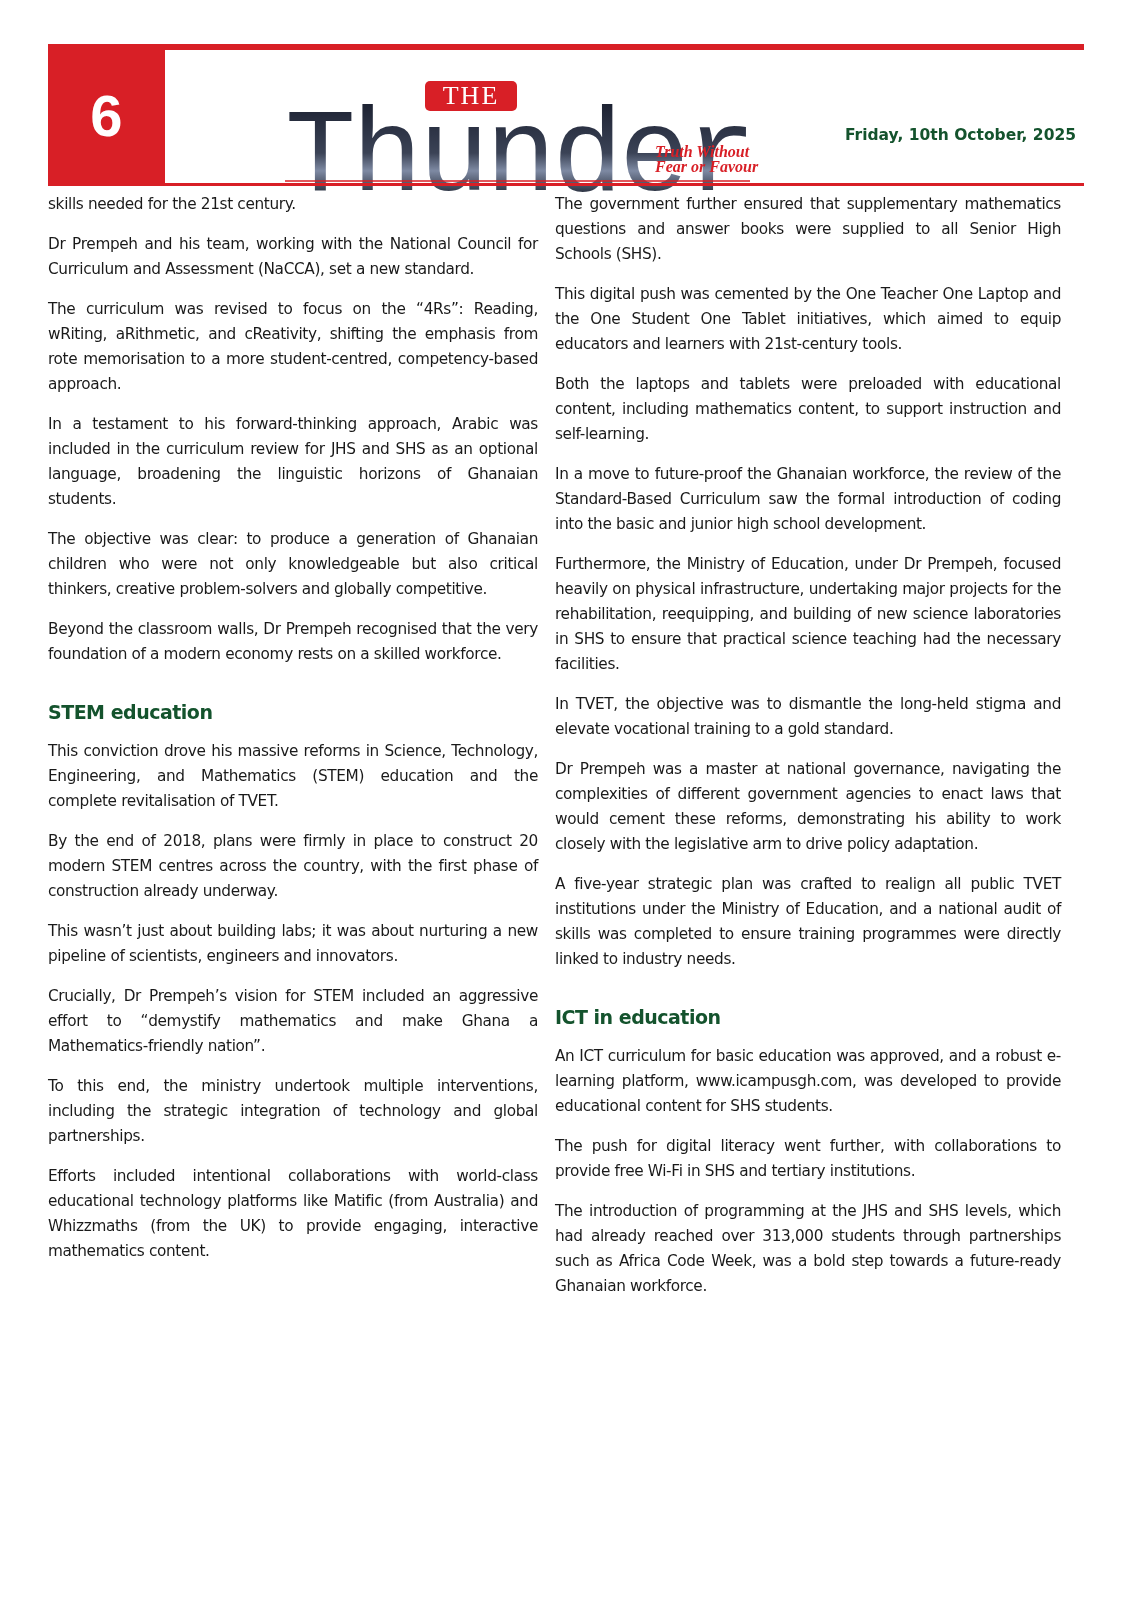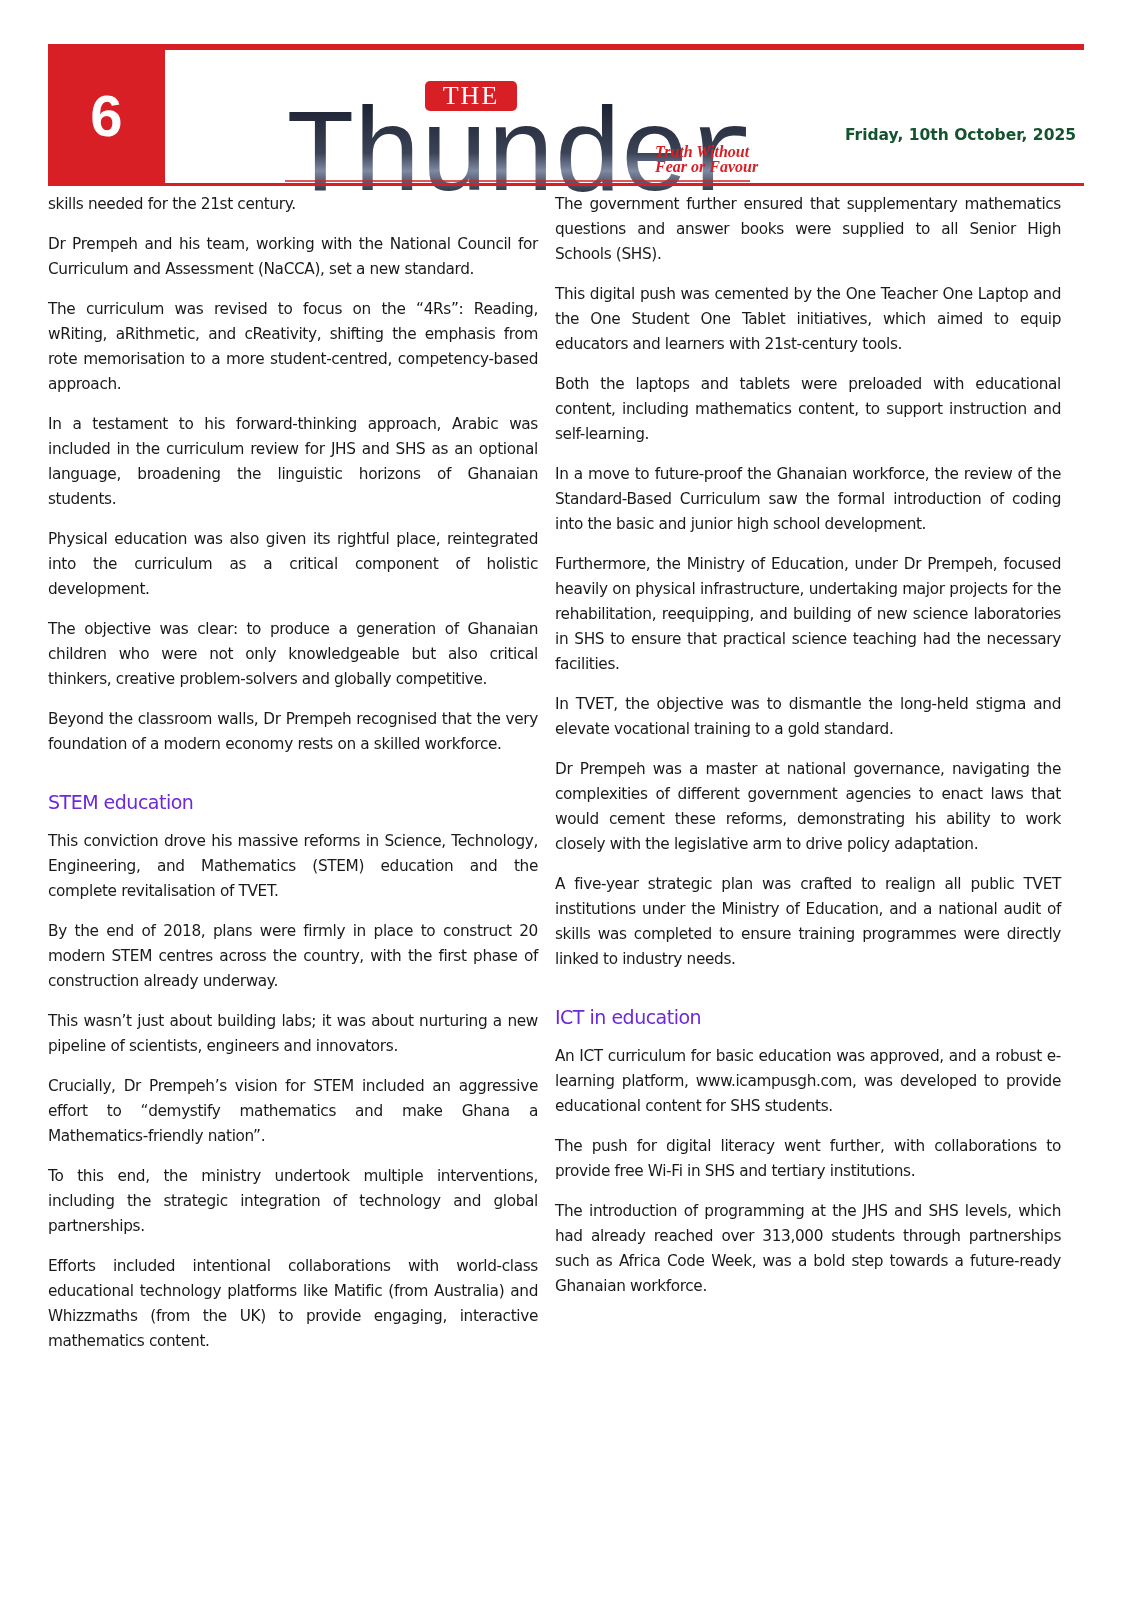--- a/index.html
+++ b/index.html
@@ -51,22 +51,22 @@
     }
     .column {
       position: absolute; top: 192px; width: 490px;
       font-family: "DejaVu Sans", sans-serif; font-size: 15.3px; line-height: 25px;
       letter-spacing: -0.35px; text-align: justify; color: #1a1a1a;
     }
     .col-left { left: 48px; }
     .col-right { left: 555px; width: 506px; }
     .column p { margin: 0 0 15px 0; }
     .column h2 {
-      font-family: "DejaVu Sans", sans-serif; font-weight: normal; font-size: 19px; letter-spacing: -0.5px;
-      margin: 33px 0 15px 0; line-height: 24px; color: #6d28d9;
+      font-family: "DejaVu Sans", sans-serif; font-weight: bold; font-size: 19px; letter-spacing: -0.5px;
+      margin: 33px 0 15px 0; line-height: 24px; color: #14532d;
     }
   </style>
 </head>
 <body>
 
 <header class="masthead">
   <div class="top-rule"></div>
   <div class="page-num-box">
     <span class="page-num">6</span>
   </div>
@@ -81,21 +81,20 @@
   </div>
   <div class="date">Friday, 10th October, 2025</div>
   <div class="bottom-rule"></div>
 </header>
 
 <article class="column col-left">
   <p>skills needed for the 21st century.</p>
   <p>Dr Prempeh and his team, working with the National Council for Curriculum and Assessment (NaCCA), set a new standard.</p>
   <p>The curriculum was revised to focus on the “4Rs”: Reading, wRiting, aRithmetic, and cReativity, shifting the emphasis from rote memorisation to a more student-centred, competency-based approach.</p>
   <p>In a testament to his forward-thinking approach, Arabic was included in the curriculum review for JHS and SHS as an optional language, broadening the linguistic horizons of Ghanaian students.</p>
-  <p>Physical education was also given its rightful place, reintegrated into the curriculum as a critical component of holistic development.</p>
   <p>The objective was clear: to produce a generation of Ghanaian children who were not only knowledgeable but also critical thinkers, creative problem-solvers and globally competitive.</p>
   <p>Beyond the classroom walls, Dr Prempeh recognised that the very foundation of a modern economy rests on a skilled workforce.</p>
   <h2>STEM education</h2>
   <p>This conviction drove his massive reforms in Science, Technology, Engineering, and Mathematics (STEM) education and the complete revitalisation of TVET.</p>
   <p>By the end of 2018, plans were firmly in place to construct 20 modern STEM centres across the country, with the first phase of construction already underway.</p>
   <p>This wasn’t just about building labs; it was about nurturing a new pipeline of scientists, engineers and innovators.</p>
   <p>Crucially, Dr Prempeh’s vision for STEM included an aggressive effort to “demystify mathematics and make Ghana a Mathematics-friendly nation”.</p>
   <p>To this end, the ministry undertook multiple interventions, including the strategic integration of technology and global partnerships.</p>
   <p>Efforts included intentional collaborations with world-class educational technology platforms like Matific (from Australia) and Whizzmaths (from the UK) to provide engaging, interactive mathematics content.</p>
 </article>

